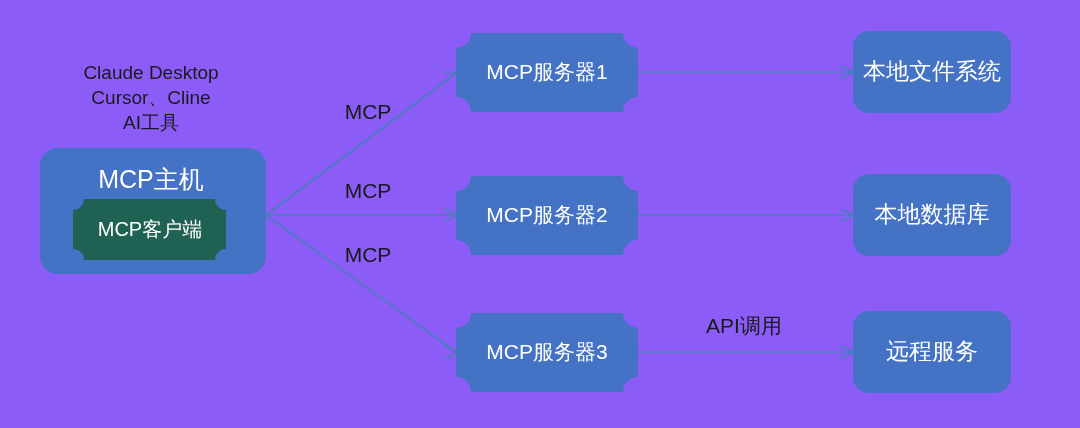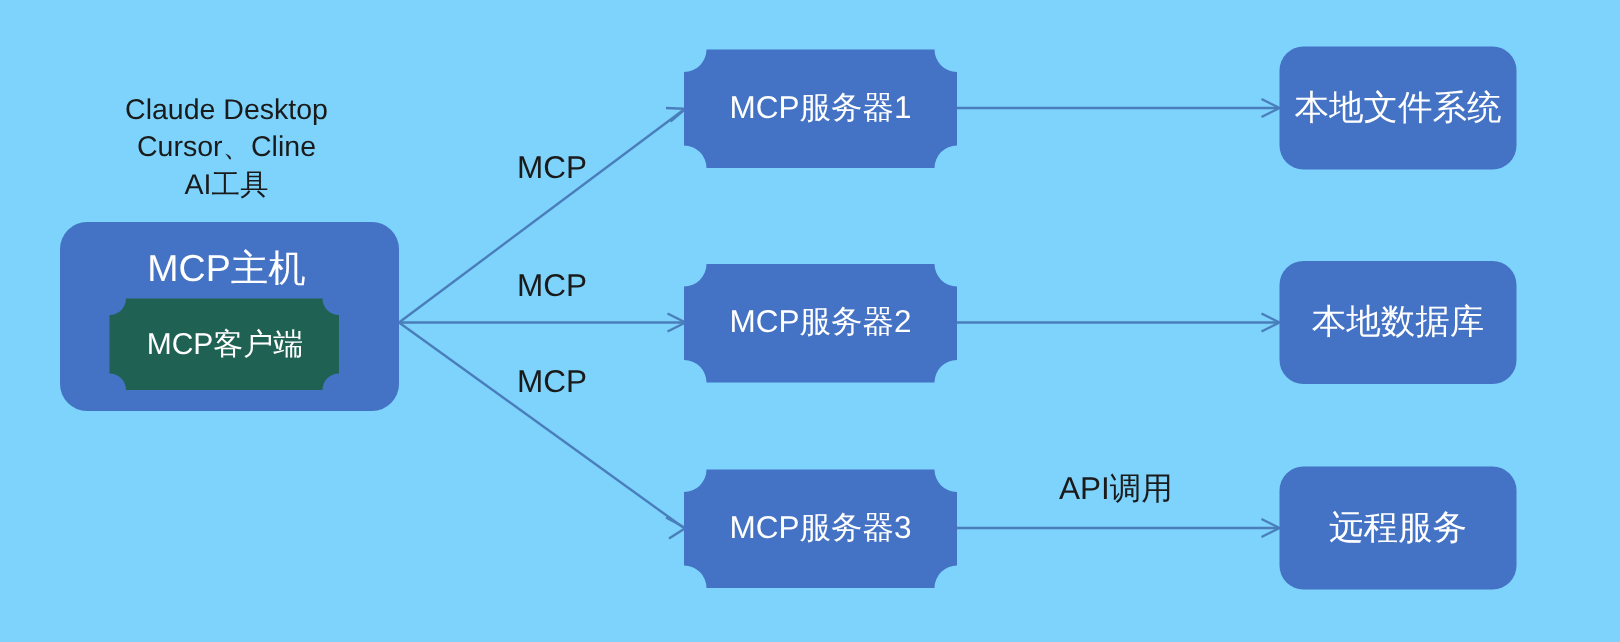--- a/index.html
+++ b/index.html
@@ -4,21 +4,21 @@
 <style>
   html, body {
     margin: 0;
     padding: 0;
     background: #ffffff;
   }
   #diagram-root {
     position: relative;
     width: 1080px;
     height: 428px;
-    background: #7dd3fc;
+    background: #8b5cf6;
     font-family: "Liberation Sans", "DejaVu Sans", sans-serif;
     overflow: hidden;
   }
   svg#diagram-canvas {
     position: absolute;
     left: 0;
     top: 0;
     width: 1080px;
     height: 428px;
   }

